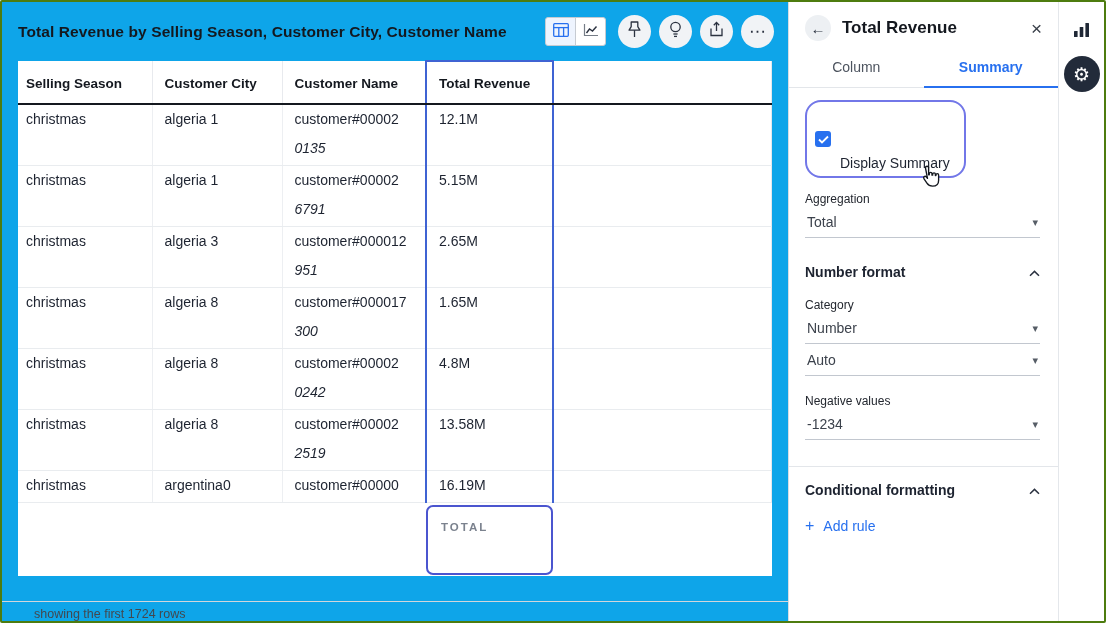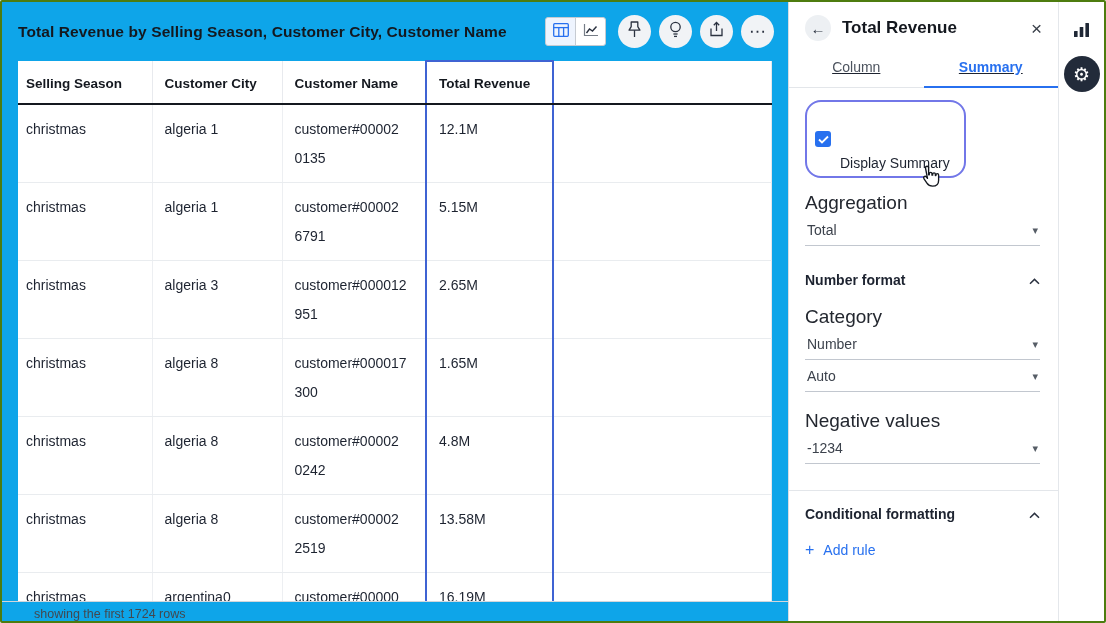--- a/index.html
+++ b/index.html
@@ -26,59 +26,59 @@
 
   .table-wrap { flex:1 1 auto; padding:6px 16px 0; overflow:hidden; }
   table.grid { border-collapse:collapse; table-layout:fixed; width:100%; }
   col.c1{width:134px} col.c2{width:130px} col.c3{width:144px} col.c4{width:127px}
   th { font-size:13.5px; font-weight:700; color:#14181f; text-align:left;
        padding:14px 12px 12px; border-bottom:2px solid #14181f; border-right:1px solid #e8eaee;
        background:#fff; }
   th.first { padding-left:8px; }
   th.rev-h { border:2px solid #3f63d3; border-bottom:2px solid #14181f; }
   th.empty-h { border-right:1px solid #e6e8ec; }
-  td { font-size:14px; color:#1d2330; vertical-align:top; padding:14px 12px; line-height:20px;
+  td { font-size:14px; color:#1d2330; vertical-align:top; padding:4px 12px; line-height:20px;
        border-right:1px solid #edeff2; border-bottom:1px solid #e9ecef; background:#fff; }
   td.first { padding-left:8px; border-left:none; }
   td.rev { border-left:2px solid #3f63d3; border-right:2px solid #3f63d3; }
   td.empty { border-right:1px solid #e6e8ec; }
   tr.h2 { height:61px; }
   tr.h1 { height:32px; }
-  .name-cell .l2 { margin-top:9px; }
+  .name-cell .l2 { margin-top:9px;font-style:italic; }
   tr.sum { height:74px; }
   tr.sum td { border:none; padding:0; }
   .total-box { height:70px; margin:2px 0 0; border:2px solid #4b55cf; border-radius:7px;
                padding:10px 13px 9px; display:flex; flex-direction:column; justify-content:space-between; }
   .total-label { font-size:11.5px; letter-spacing:2px; color:#7b828e; font-weight:600; }
 
   .main-foot { border-top:1px solid #d2d6db; padding:5px 32px 0; font-size:12.5px; color:#43484f; }
 
   
   .panel { width:270px; flex:0 0 270px; border-left:1px solid #d9dde2; display:flex;
            flex-direction:column; background:#fff; }
   .panel-head { display:flex; align-items:center; gap:11px; padding:13px 16px 9px; }
   .back-btn { width:26px; height:26px; border-radius:50%; background:#edf0f3; border:none;
               display:flex; align-items:center; justify-content:center; font-size:15px;
               color:#2b3240; cursor:pointer; }
   .panel-title { flex:1; font-size:17px; font-weight:700; color:#14181f; }
   .close-btn { background:none; border:none; font-size:19px; color:#3a404a; cursor:pointer; line-height:1; }
-  .tabs { display:flex; border-bottom:1px solid #e3e6ea;text-decoration:underline; }
+  .tabs { display:flex; border-bottom:1px solid #e3e6ea; }
   .tab { flex:1; text-align:center; padding:9px 0 11px; font-size:14px; color:#4d545f; cursor:pointer; }
   .tab.active { color:#2770ef; font-weight:600; border-bottom:2px solid #2770ef; margin-bottom:-1px; }
 
   .panel-body { padding:12px 18px 0 16px; flex:1; overflow:hidden; }
 
   .highlight { position:relative; display:inline-flex; align-items:center; gap:9px;
                border:2px solid #7277e8; border-radius:16px; padding:5px 14px 5px 8px; margin-bottom:6px; }
   .checkbox { width:16px; height:16px; border-radius:3px; background:#2770ef; display:flex;
               align-items:center; justify-content:center; flex:0 0 16px; }
   .check-label { font-size:14px; color:#1d2330; white-space:nowrap;margin-top:48px; }
   .cursor-hand { position:absolute; right:22px; bottom:-19px; z-index:5; pointer-events:none; }
 
-  .field-label { font-size:19px; color:#23272f; margin:8px 0 0; }
+  .field-label { font-size:12px; color:#23272f; margin:8px 0 0; }
   .nf-label { margin-top:18px; }
   .select { display:flex; align-items:center; justify-content:space-between; padding:8px 2px 7px;
             border-bottom:1px solid #c2c7cf; font-size:14px; color:#3c424c; cursor:pointer; }
   .caret { font-size:11px; color:#565d66; }
 
   .section-head { display:flex; align-items:center; justify-content:space-between;
                   font-size:14px; font-weight:600; color:#1d2330; margin-top:26px; cursor:pointer; }
   .divider { border-top:1px solid #e3e6ea; margin:26px -18px 0 -16px; }
   .section-head.cond { margin-top:15px;justify-content:space-between; }
   .add-rule { display:flex; align-items:center; gap:9px; color:#2770ef; font-size:14px;

